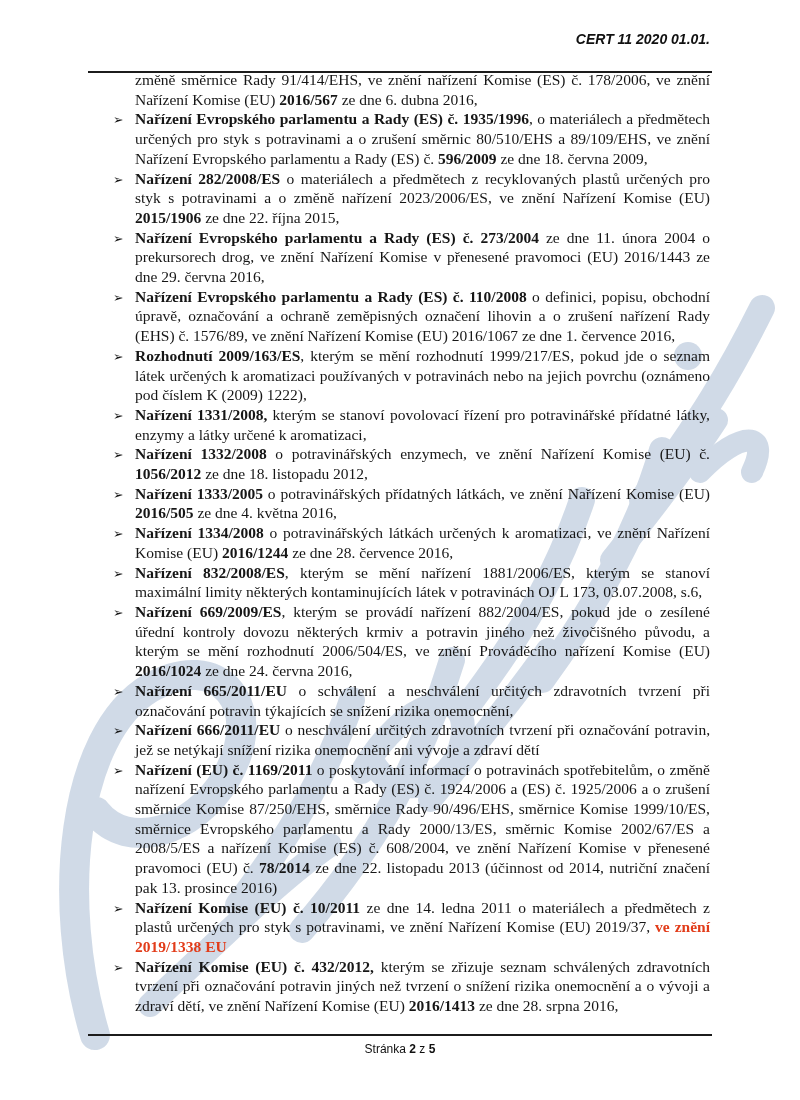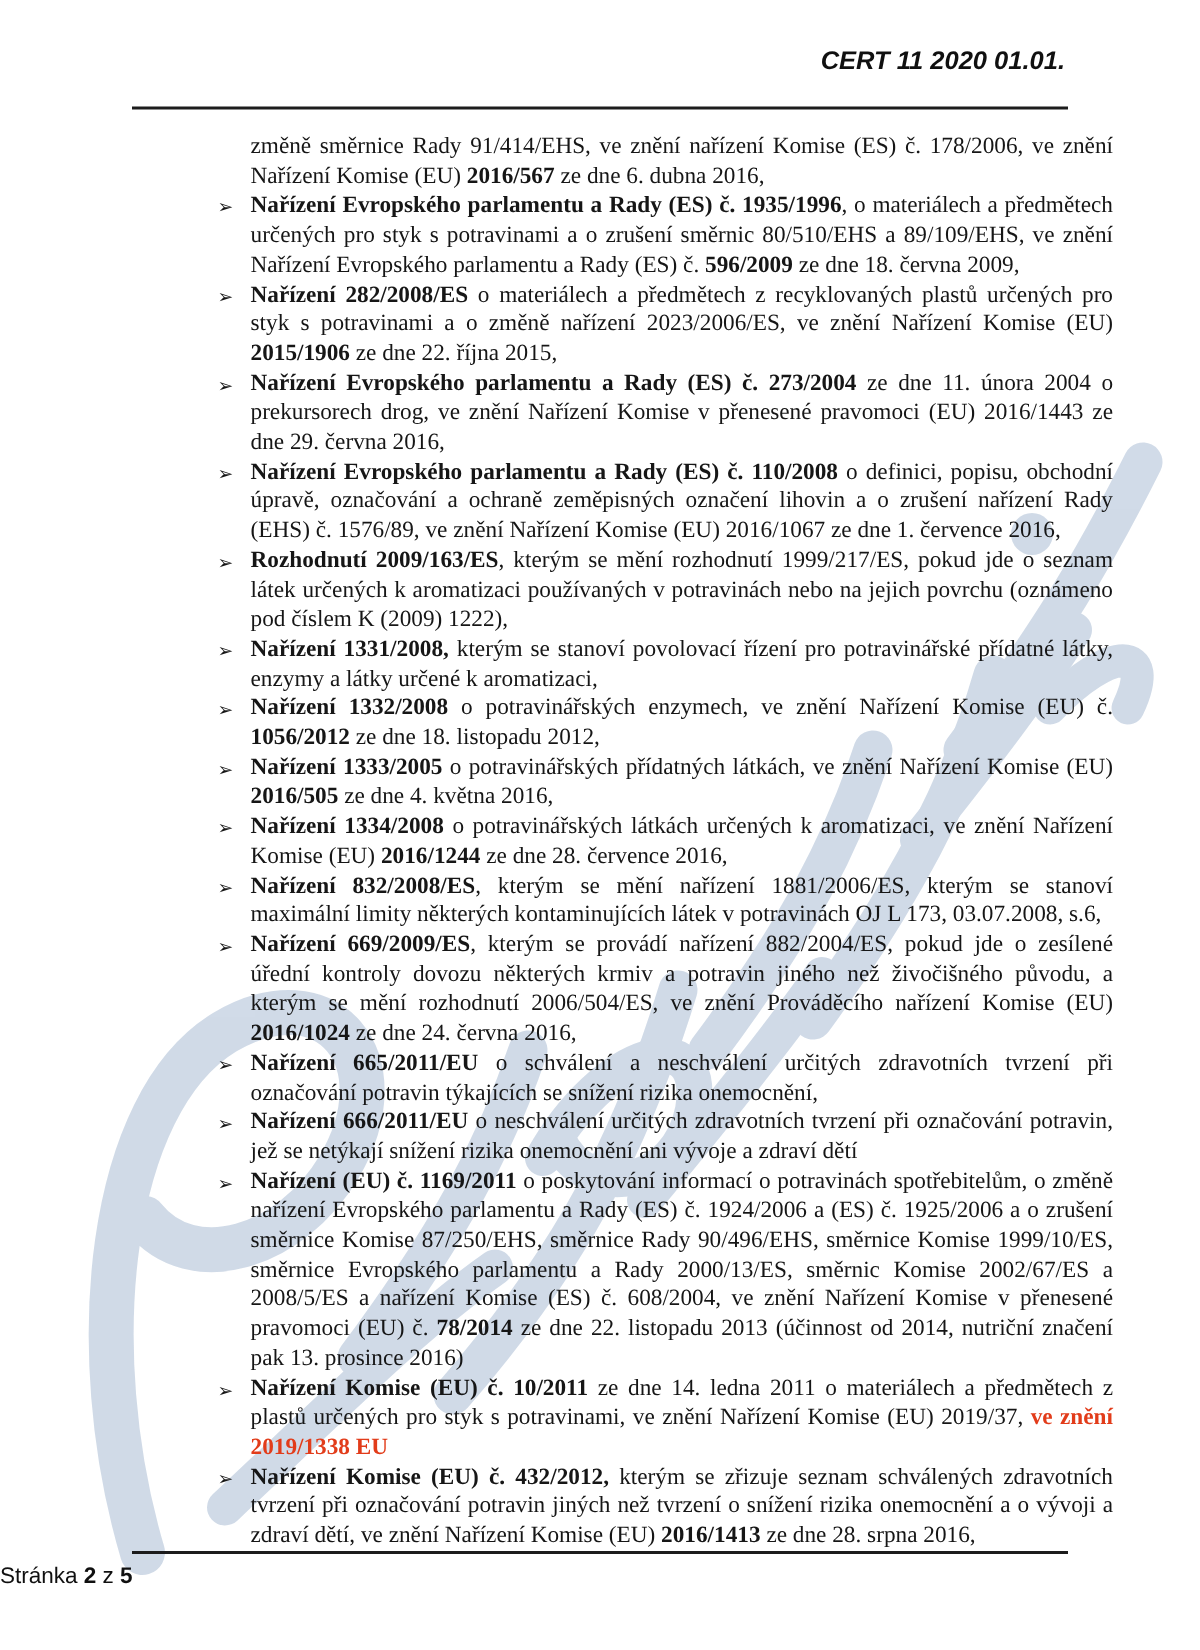--- a/index.html
+++ b/index.html
@@ -12,43 +12,43 @@
     color:#161616;
   }
   .watermark{
     position:absolute;inset:0;z-index:0;
     color:var(--wm,#ccd7e5);
   }
   .header-code{
     position:absolute;top:31px;right:90px;z-index:2;
     font-family:"Liberation Sans", sans-serif;
     font-weight:bold;font-style:italic;
-    font-size:17px;letter-spacing:0px;color:#101010;
+    font-size:14px;letter-spacing:0px;color:#101010;
   }
   .rule{position:absolute;left:88px;right:88px;height:2px;background:#1c1c1c;z-index:2;}
   .rule-top{top:71px;}
   .rule-bottom{top:1034px;}
   .content{
-    position:absolute;top:88px;left:113px;width:597px;z-index:1;
+    position:absolute;top:70px;left:113px;width:597px;z-index:1;
     font-size:15.5px;line-height:19.7px;
     text-align:justify;
-    margin-left:32px;
   }
   .item{position:relative;padding-left:22px;}
   .item .bullet{
     position:absolute;left:0;top:1px;
     font-family:"DejaVu Sans", sans-serif;
     font-size:12.5px;font-weight:bold;
   }
   .bold{font-weight:bold;}
   .red{color:var(--red,#e23c1a);font-weight:bold;}
   .footer{
     position:absolute;top:1042px;left:0;width:100%;z-index:2;
+    text-align:center;
     font-family:"Liberation Sans", sans-serif;
-    font-size:15px;color:#101010;
+    font-size:12px;color:#101010;
   }
   .footer .bold{font-weight:bold;}
 </style>
 </head>
 <body>
 
 <div class="page">
 
   <div class="watermark">
     <svg width="800" height="1100" viewBox="0 0 800 1100" xmlns="http://www.w3.org/2000/svg">

